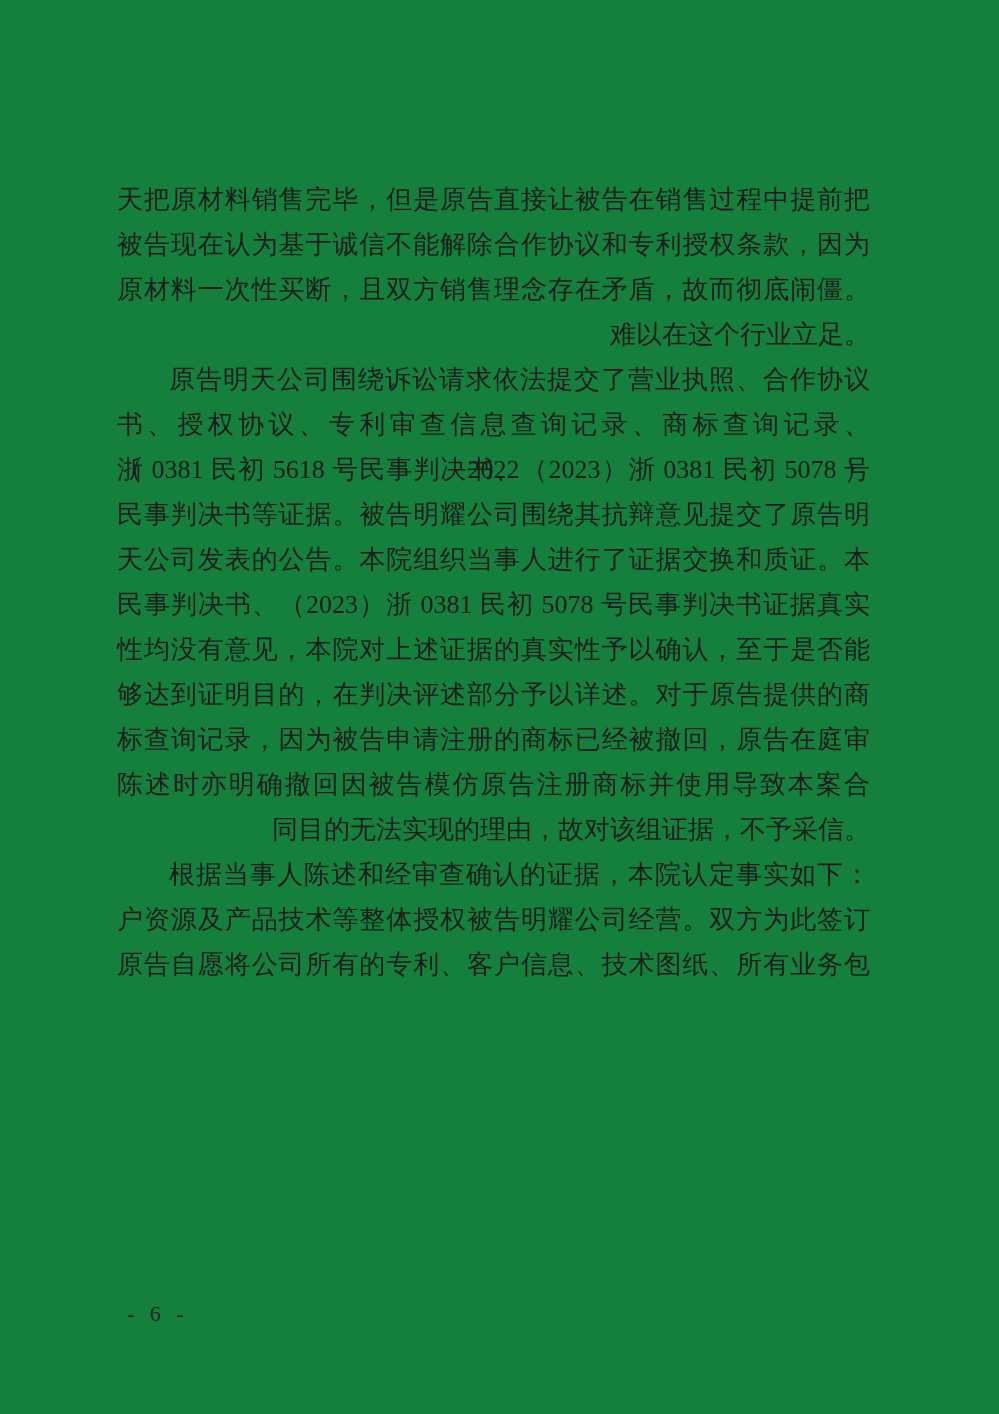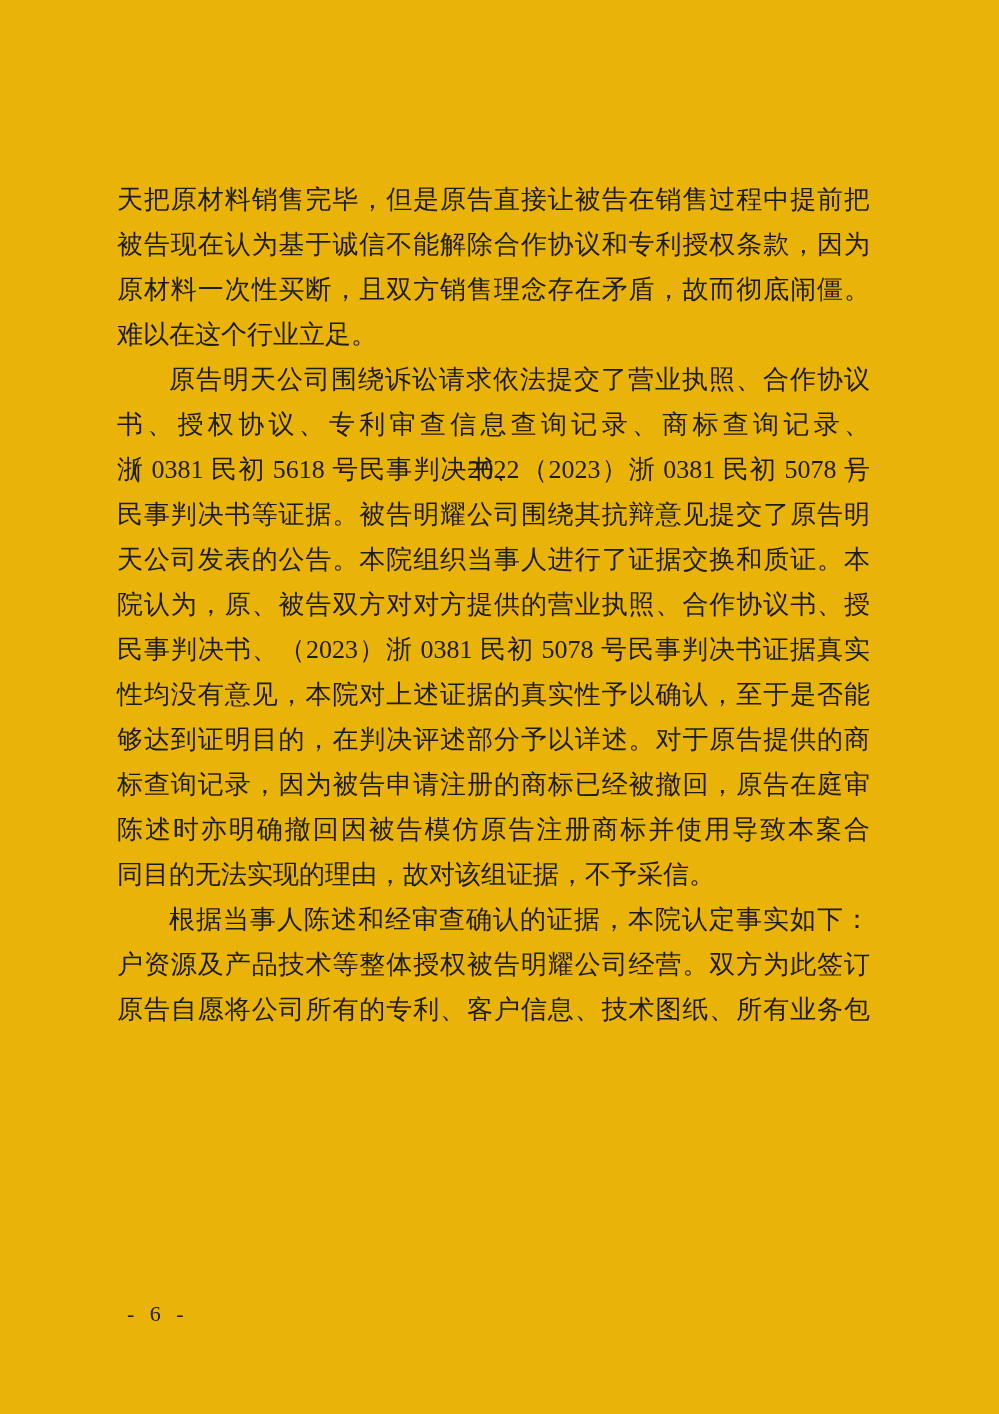--- a/index.html
+++ b/index.html
@@ -10,35 +10,35 @@
   body {
     position: relative;
     width: 999px;
     height: 1414px;
     overflow: hidden;
     font-family: "Liberation Serif", serif;
   }
   .page {
     position: absolute;
     inset: 0;
-    background: #eab308;
+    background: #15803d;
   }
   .text-block {
     position: absolute;
     left: 117px;
     top: 177px;
     width: 753px;
   }
   .text-line {
     height: 45px;
     line-height: 45px;
     font-size: 26px;
     color: #1c1c1c;
     white-space: normal;
-    text-align: left;
+    text-align: right;
   }
   .text-line.full {
     text-align: justify;
     text-align-last: justify;
     text-justify: inter-character;
   }
   .text-line.indent {
     text-indent: 2em;
   }
   .page-number {
@@ -59,21 +59,20 @@
 
   <div class="text-line full">天把原材料销售完毕，但是原告直接让被告在销售过程中提前把</div>
       <div class="text-line full">被告现在认为基于诚信不能解除合作协议和专利授权条款，因为</div>
       <div class="text-line full">原材料一次性买断，且双方销售理念存在矛盾，故而彻底闹僵。</div>
       <div class="text-line">难以在这个行业立足。</div>
       <div class="text-line full indent">原告明天公司围绕诉讼请求依法提交了营业执照、合作协议</div>
       <div class="text-line full">书、授权协议、专利审查信息查询记录、商标查询记录、（2022）</div>
       <div class="text-line full">浙 0381 民初 5618 号民事判决书、（2023）浙 0381 民初 5078 号</div>
       <div class="text-line full">民事判决书等证据。被告明耀公司围绕其抗辩意见提交了原告明</div>
       <div class="text-line full">天公司发表的公告。本院组织当事人进行了证据交换和质证。本</div>
-      <div class="text-line full">院认为，原、被告双方对对方提供的营业执照、合作协议书、授</div>
       <div class="text-line full">民事判决书、（2023）浙 0381 民初 5078 号民事判决书证据真实</div>
       <div class="text-line full">性均没有意见，本院对上述证据的真实性予以确认，至于是否能</div>
       <div class="text-line full">够达到证明目的，在判决评述部分予以详述。对于原告提供的商</div>
       <div class="text-line full">标查询记录，因为被告申请注册的商标已经被撤回，原告在庭审</div>
       <div class="text-line full">陈述时亦明确撤回因被告模仿原告注册商标并使用导致本案合</div>
       <div class="text-line">同目的无法实现的理由，故对该组证据，不予采信。</div>
       <div class="text-line full indent">根据当事人陈述和经审查确认的证据，本院认定事实如下：</div>
       <div class="text-line full">户资源及产品技术等整体授权被告明耀公司经营。双方为此签订</div>
       <div class="text-line full">原告自愿将公司所有的专利、客户信息、技术图纸、所有业务包</div>
     </section>

